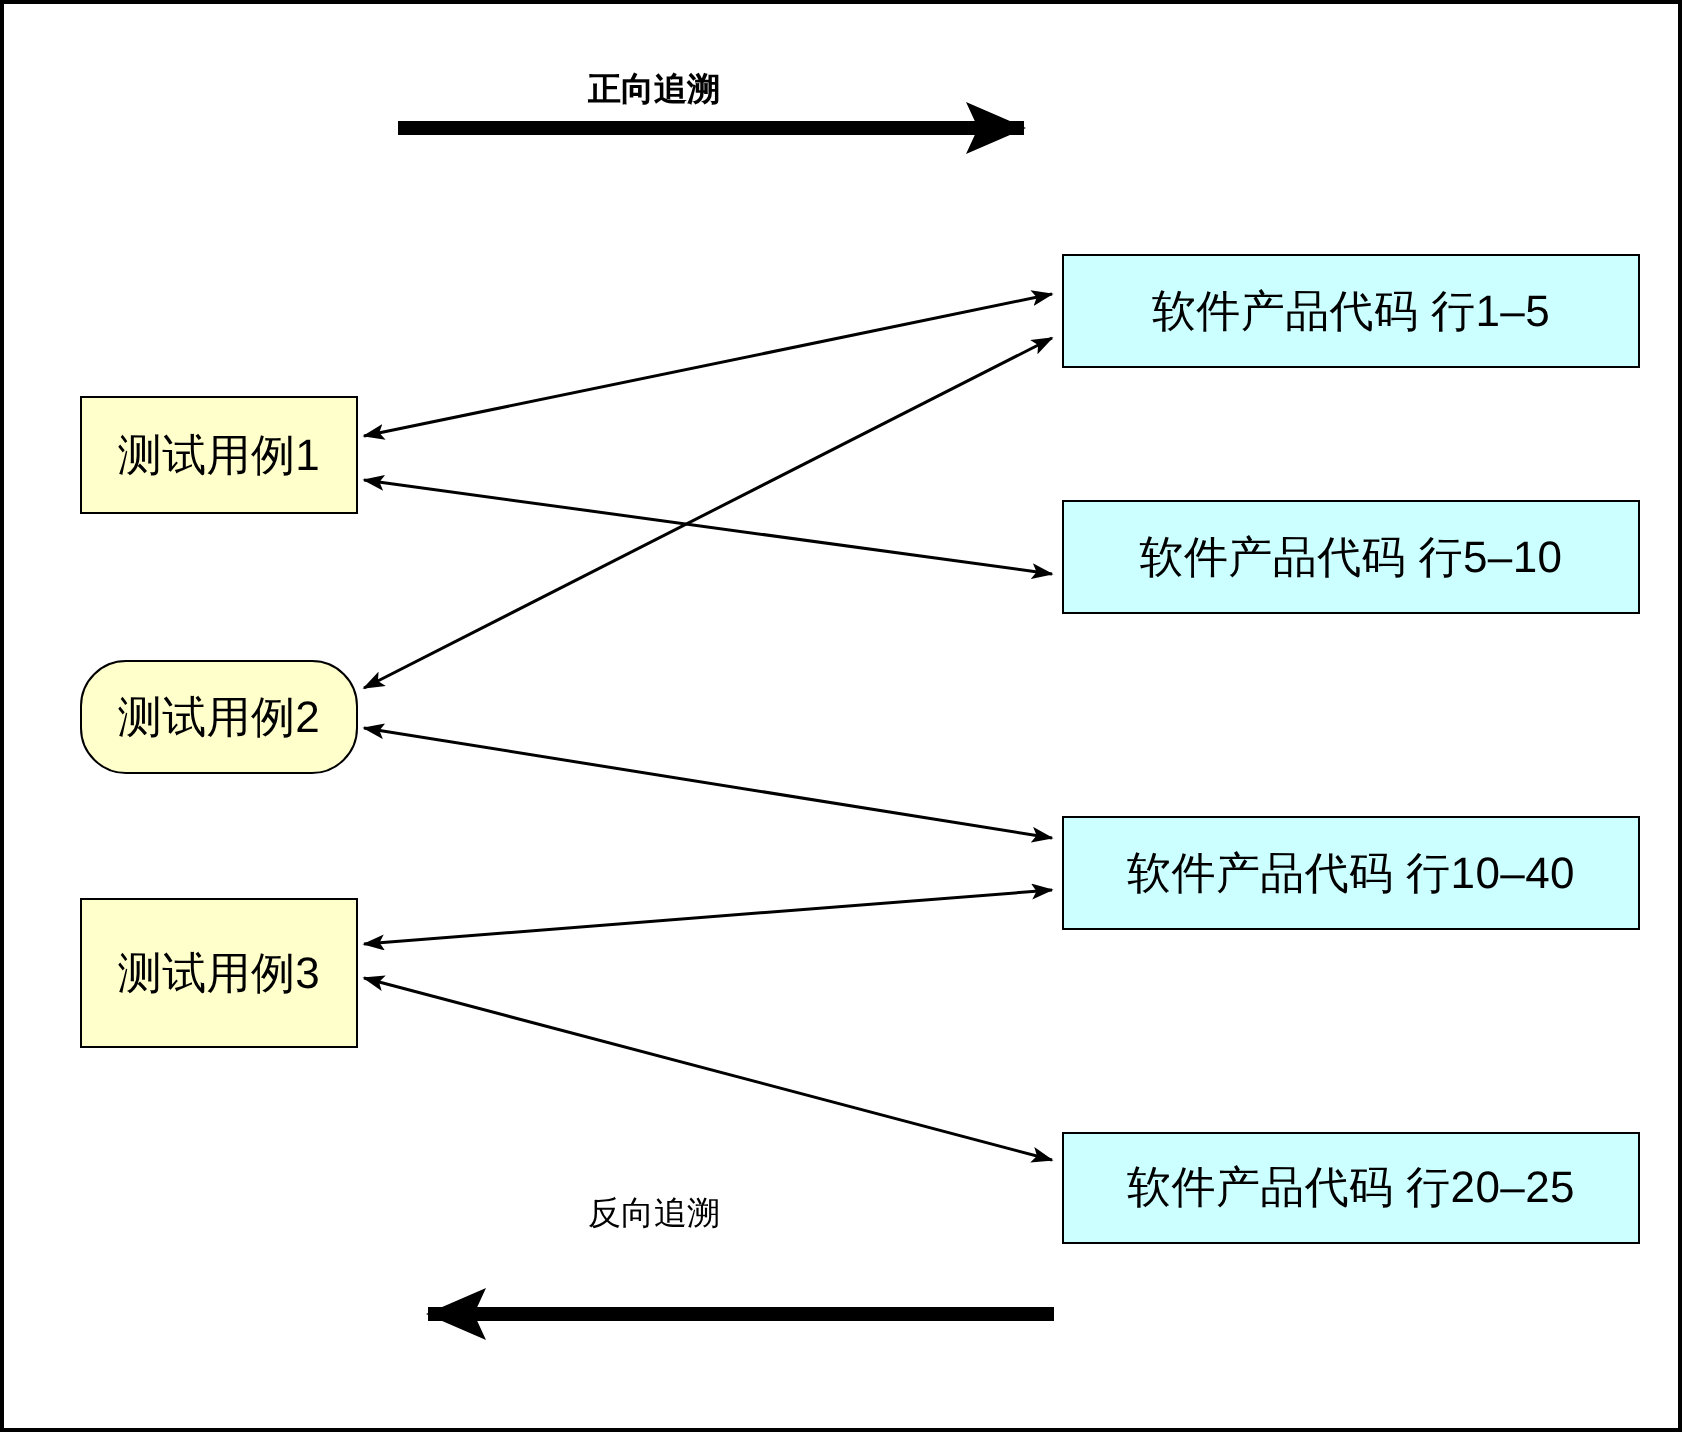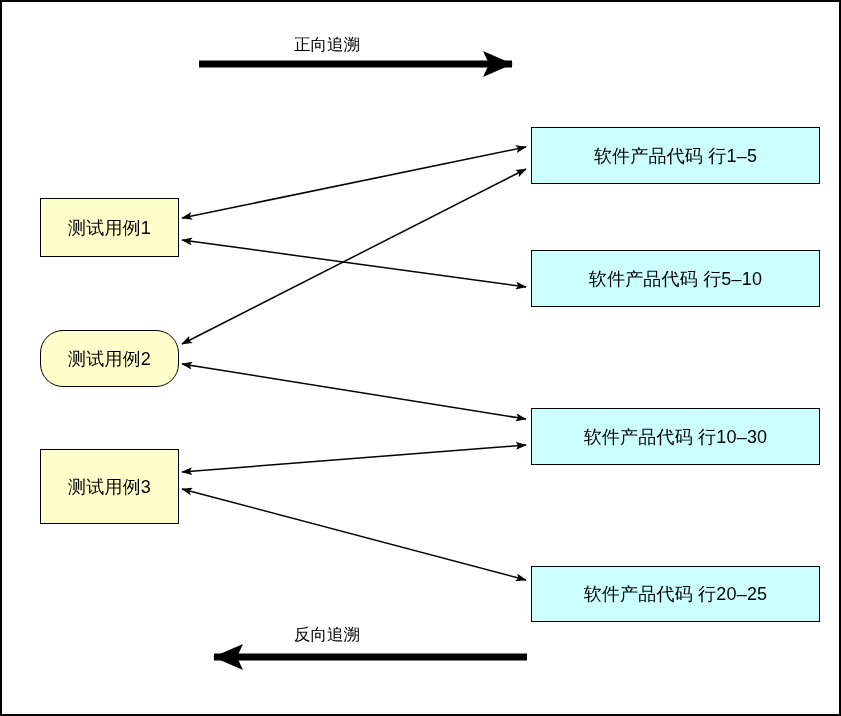--- a/index.html
+++ b/index.html
@@ -25,21 +25,21 @@
     height: 716px;
     pointer-events: none;
   }
   .node {
     position: absolute;
     box-sizing: border-box;
     border: 1.6px solid #000000;
     display: flex;
     align-items: center;
     justify-content: center;
-    font-size: 18px;
+    font-size: 22px;
     color: #000000;
     letter-spacing: 0.2px;
     white-space: nowrap;
   }
   .node-test {
     background: #ffffcc;
     text-align: center;
   }
   .node-code {
     background: #ccffff;
@@ -80,41 +80,41 @@
       </g>
 
     <g>
       <line id="fwd-line" stroke="#000000" stroke-width="7" marker-end="url(#bandEnd)" x1="197" y1="62" x2="510" y2="62"></line>
     </g>
     <g>
       <line id="bwd-line" stroke="#000000" stroke-width="7" marker-end="url(#bandEnd)" x1="525" y1="655" x2="212" y2="655"></line>
     </g>
   </svg>
 
-  <div class="band-label" id="fwd-label" style="left: 292px; top: 32px;">正向追溯</div>
+  <div class="band-label" id="fwd-label" style="left: 292px; top: 32px; font-weight: bold;">正向追溯</div>
 
-  <div class="band-label" id="bwd-label" style="left: 292px; top: 622px;">反向追溯</div>
+  <div class="band-label" id="bwd-label" style="left: 292px; top: 594px;">反向追溯</div>
 
   <div id="nodes-layer">
       <div class="node node-test" style="left: 38px; top: 196px; width: 139px; height: 59px;">
         <span>测试用例1</span>
       </div>
       <div class="node node-test" style="left: 38px; top: 328px; width: 139px; height: 57px; border-radius: 23px;">
         <span>测试用例2</span>
       </div>
       <div class="node node-test" style="left: 38px; top: 447px; width: 139px; height: 75px;">
         <span>测试用例3</span>
       </div>
       <div class="node node-code" style="left: 529px; top: 125px; width: 289px; height: 57px;">
         <span>软件产品代码 行1–5</span>
       </div>
       <div class="node node-code" style="left: 529px; top: 248px; width: 289px; height: 57px;">
         <span>软件产品代码 行5–10</span>
       </div>
       <div class="node node-code" style="left: 529px; top: 406px; width: 289px; height: 57px;">
-        <span>软件产品代码 行10–30</span>
+        <span>软件产品代码 行10–40</span>
       </div>
       <div class="node node-code" style="left: 529px; top: 564px; width: 289px; height: 56px;">
         <span>软件产品代码 行20–25</span>
       </div>
     </div>
 
 </div>
 
 </body></html>

